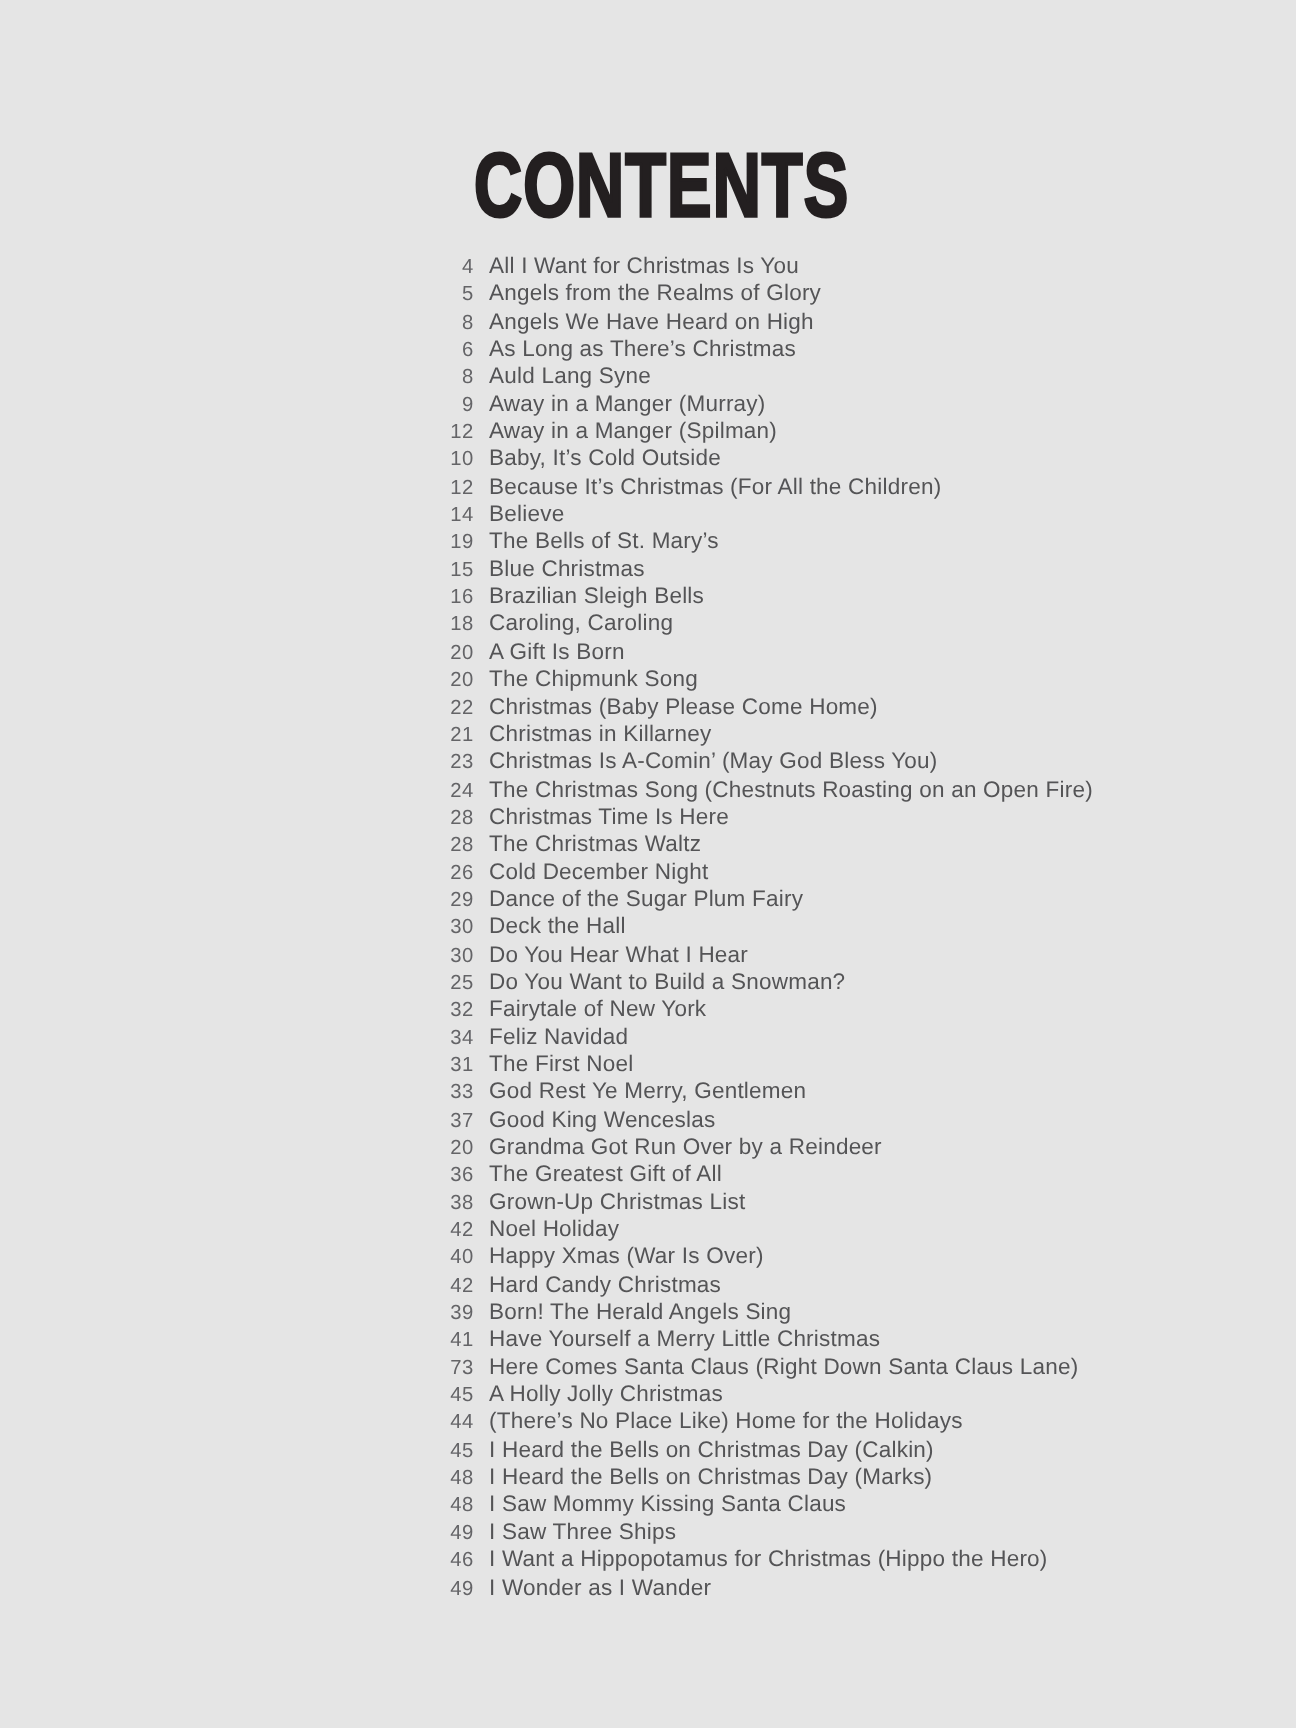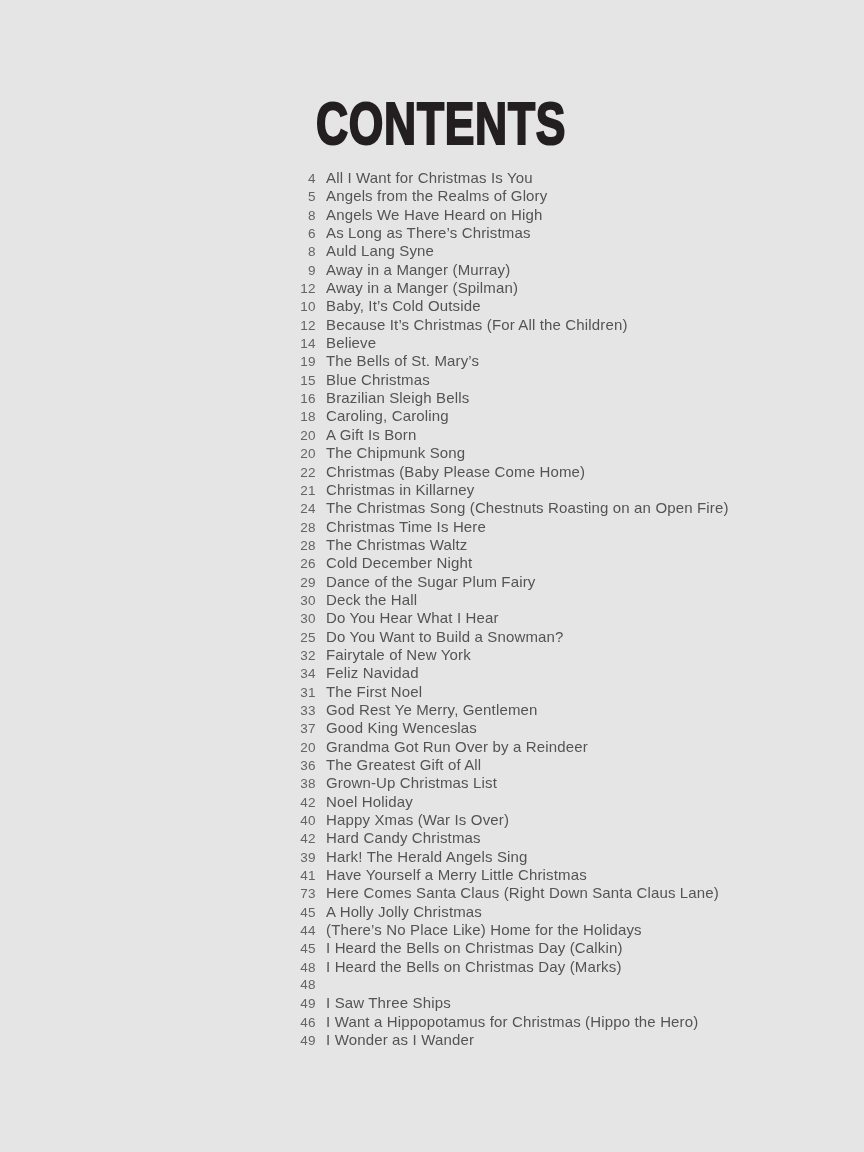--- a/index.html
+++ b/index.html
@@ -133,20 +133,24 @@
       </div>
       <div class="toc-row">
         <span class="toc-page-number">22</span>
         <span class="toc-song-title">Christmas (Baby Please Come Home)</span>
       </div>
       <div class="toc-row">
         <span class="toc-page-number">21</span>
         <span class="toc-song-title">Christmas in Killarney</span>
       </div>
       <div class="toc-row">
+        <span class="toc-page-number">23</span>
+        <span class="toc-song-title">Christmas Is A-Comin’ (May God Bless You)</span>
+      </div>
+      <div class="toc-row">
         <span class="toc-page-number">24</span>
         <span class="toc-song-title">The Christmas Song (Chestnuts Roasting on an Open Fire)</span>
       </div>
       <div class="toc-row">
         <span class="toc-page-number">28</span>
         <span class="toc-song-title">Christmas Time Is Here</span>
       </div>
       <div class="toc-row">
         <span class="toc-page-number">28</span>
         <span class="toc-song-title">The Christmas Waltz</span>
@@ -210,21 +214,21 @@
       <div class="toc-row">
         <span class="toc-page-number">40</span>
         <span class="toc-song-title">Happy Xmas (War Is Over)</span>
       </div>
       <div class="toc-row">
         <span class="toc-page-number">42</span>
         <span class="toc-song-title">Hard Candy Christmas</span>
       </div>
       <div class="toc-row">
         <span class="toc-page-number">39</span>
-        <span class="toc-song-title">Hark! The Herald Angels Sing</span>
+        <span class="toc-song-title">Born! The Herald Angels Sing</span>
       </div>
       <div class="toc-row">
         <span class="toc-page-number">41</span>
         <span class="toc-song-title">Have Yourself a Merry Little Christmas</span>
       </div>
       <div class="toc-row">
         <span class="toc-page-number">73</span>
         <span class="toc-song-title">Here Comes Santa Claus (Right Down Santa Claus Lane)</span>
       </div>
       <div class="toc-row">
@@ -238,20 +242,21 @@
       <div class="toc-row">
         <span class="toc-page-number">45</span>
         <span class="toc-song-title">I Heard the Bells on Christmas Day (Calkin)</span>
       </div>
       <div class="toc-row">
         <span class="toc-page-number">48</span>
         <span class="toc-song-title">I Heard the Bells on Christmas Day (Marks)</span>
       </div>
       <div class="toc-row">
         <span class="toc-page-number">48</span>
+        <span class="toc-song-title">I Saw Mommy Kissing Santa Claus</span>
       </div>
       <div class="toc-row">
         <span class="toc-page-number">49</span>
         <span class="toc-song-title">I Saw Three Ships</span>
       </div>
       <div class="toc-row">
         <span class="toc-page-number">46</span>
         <span class="toc-song-title">I Want a Hippopotamus for Christmas (Hippo the Hero)</span>
       </div>
       <div class="toc-row">

